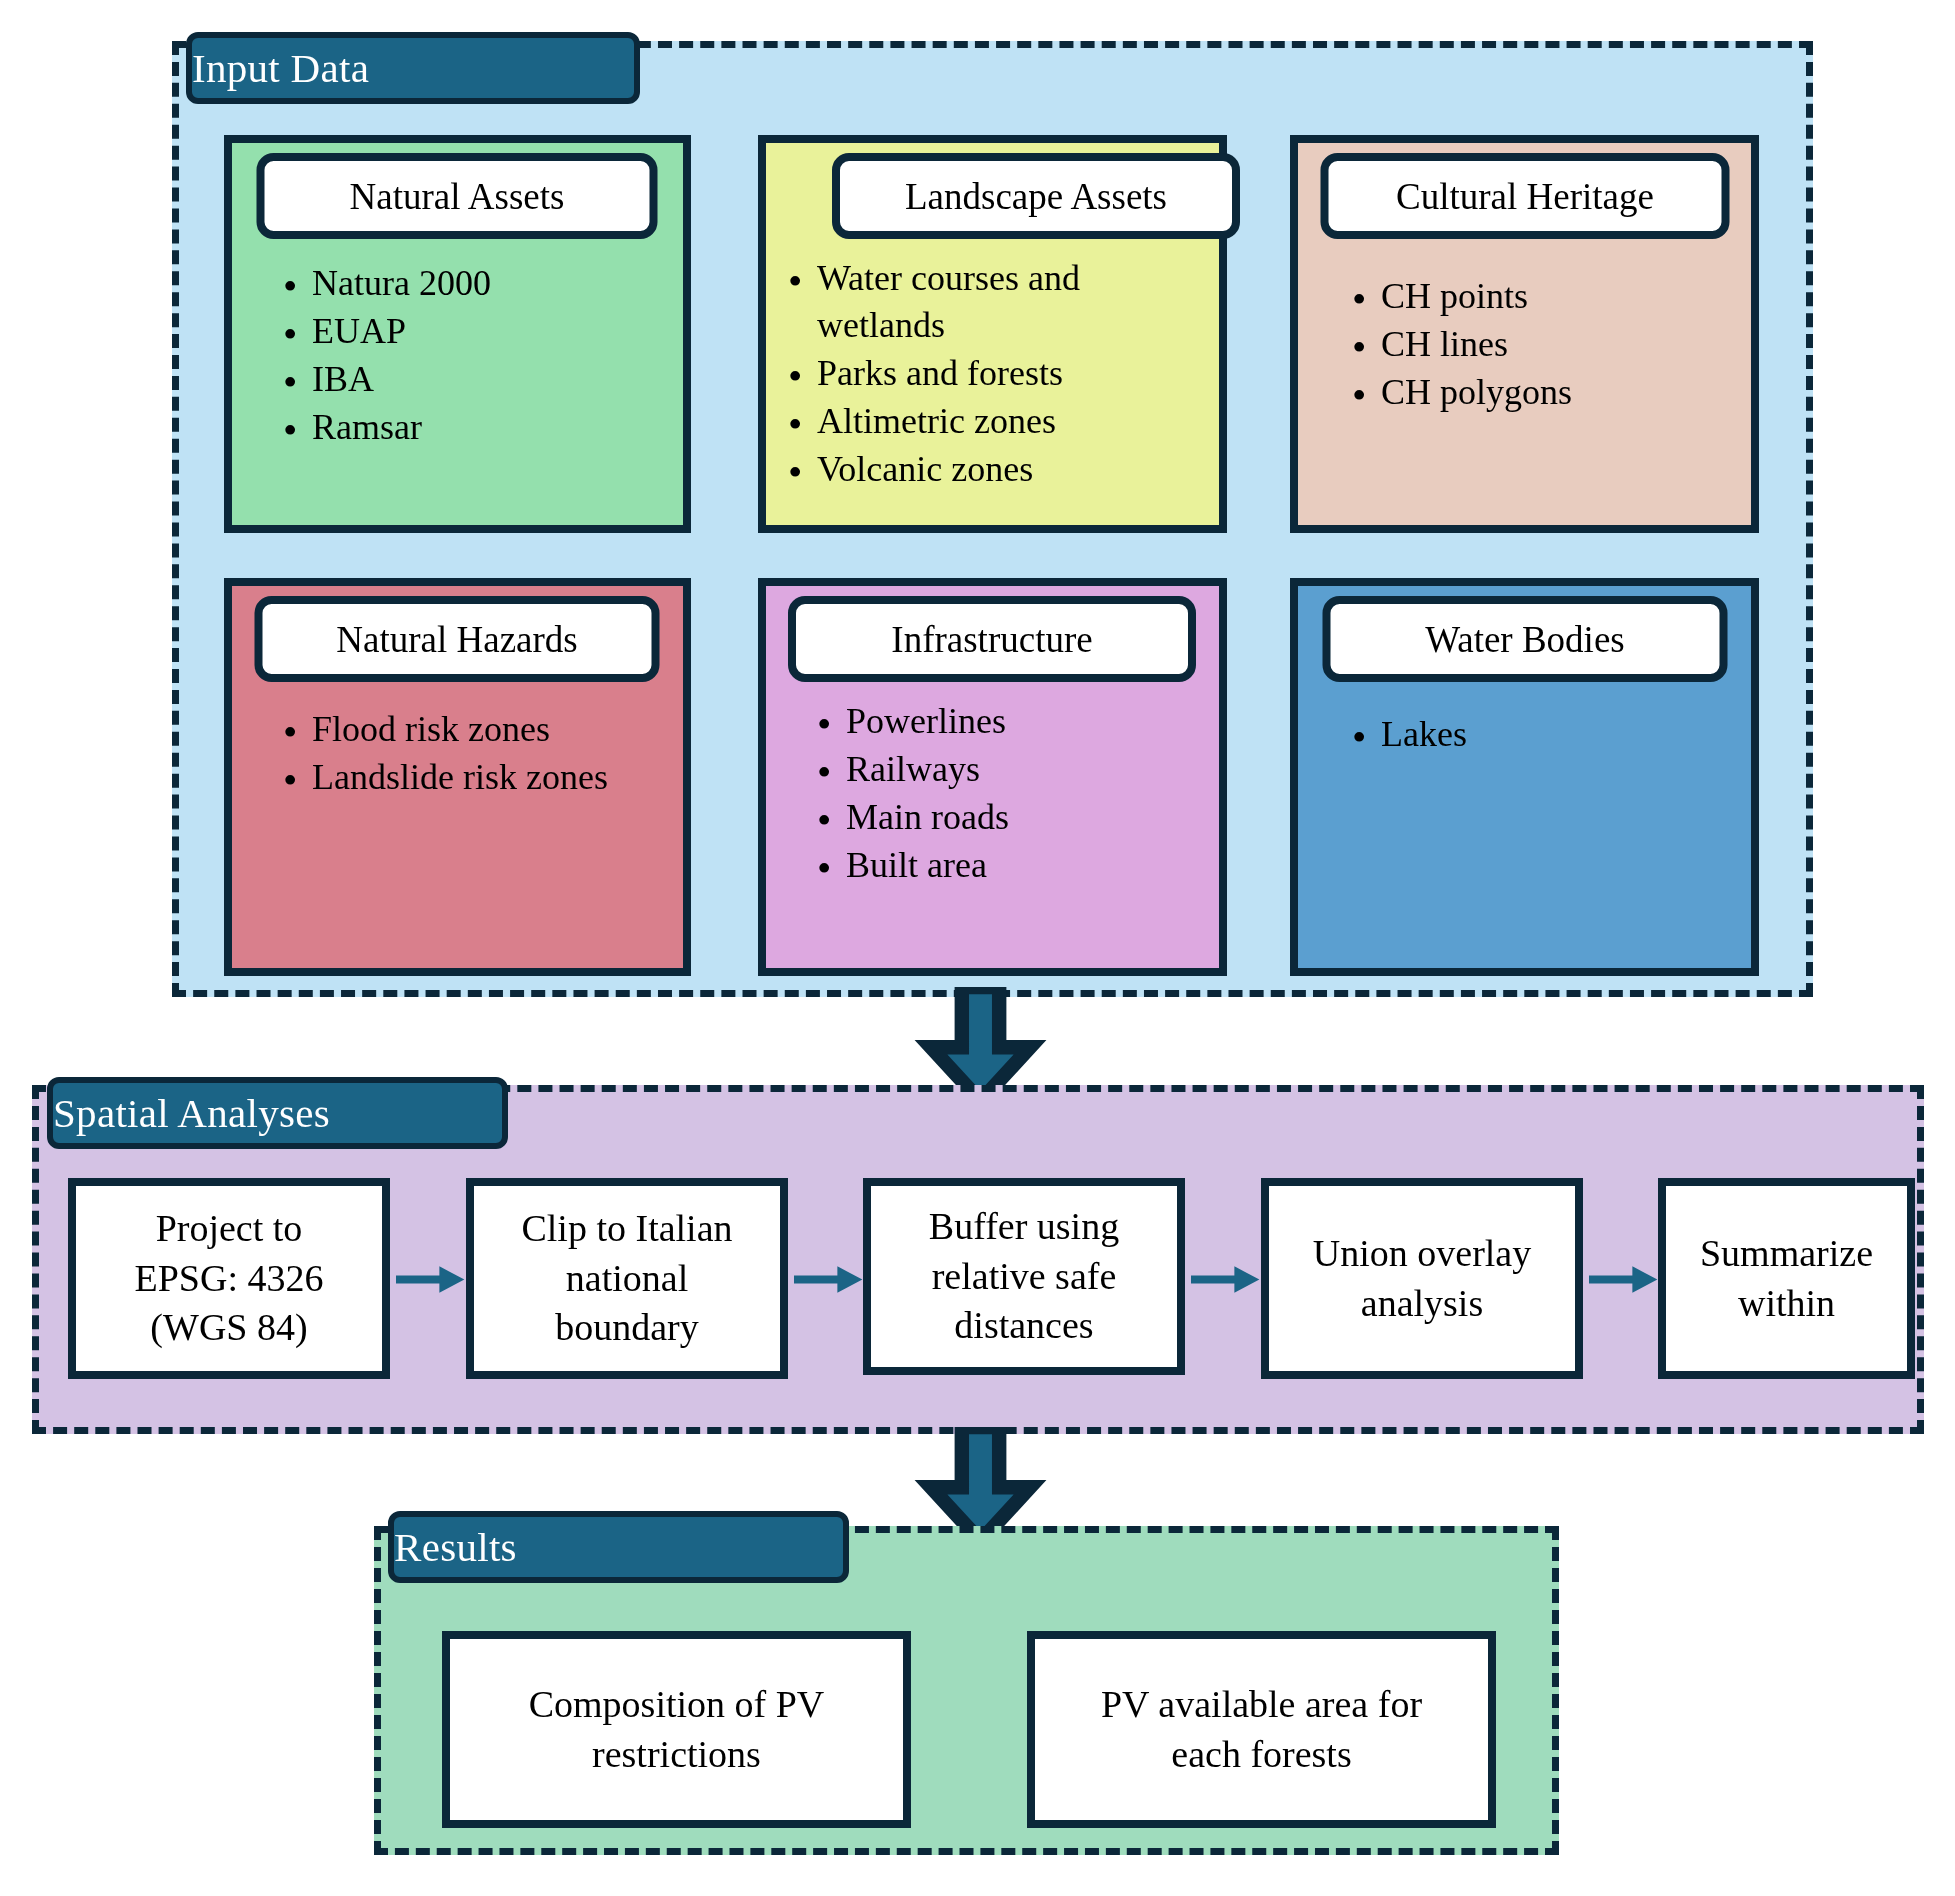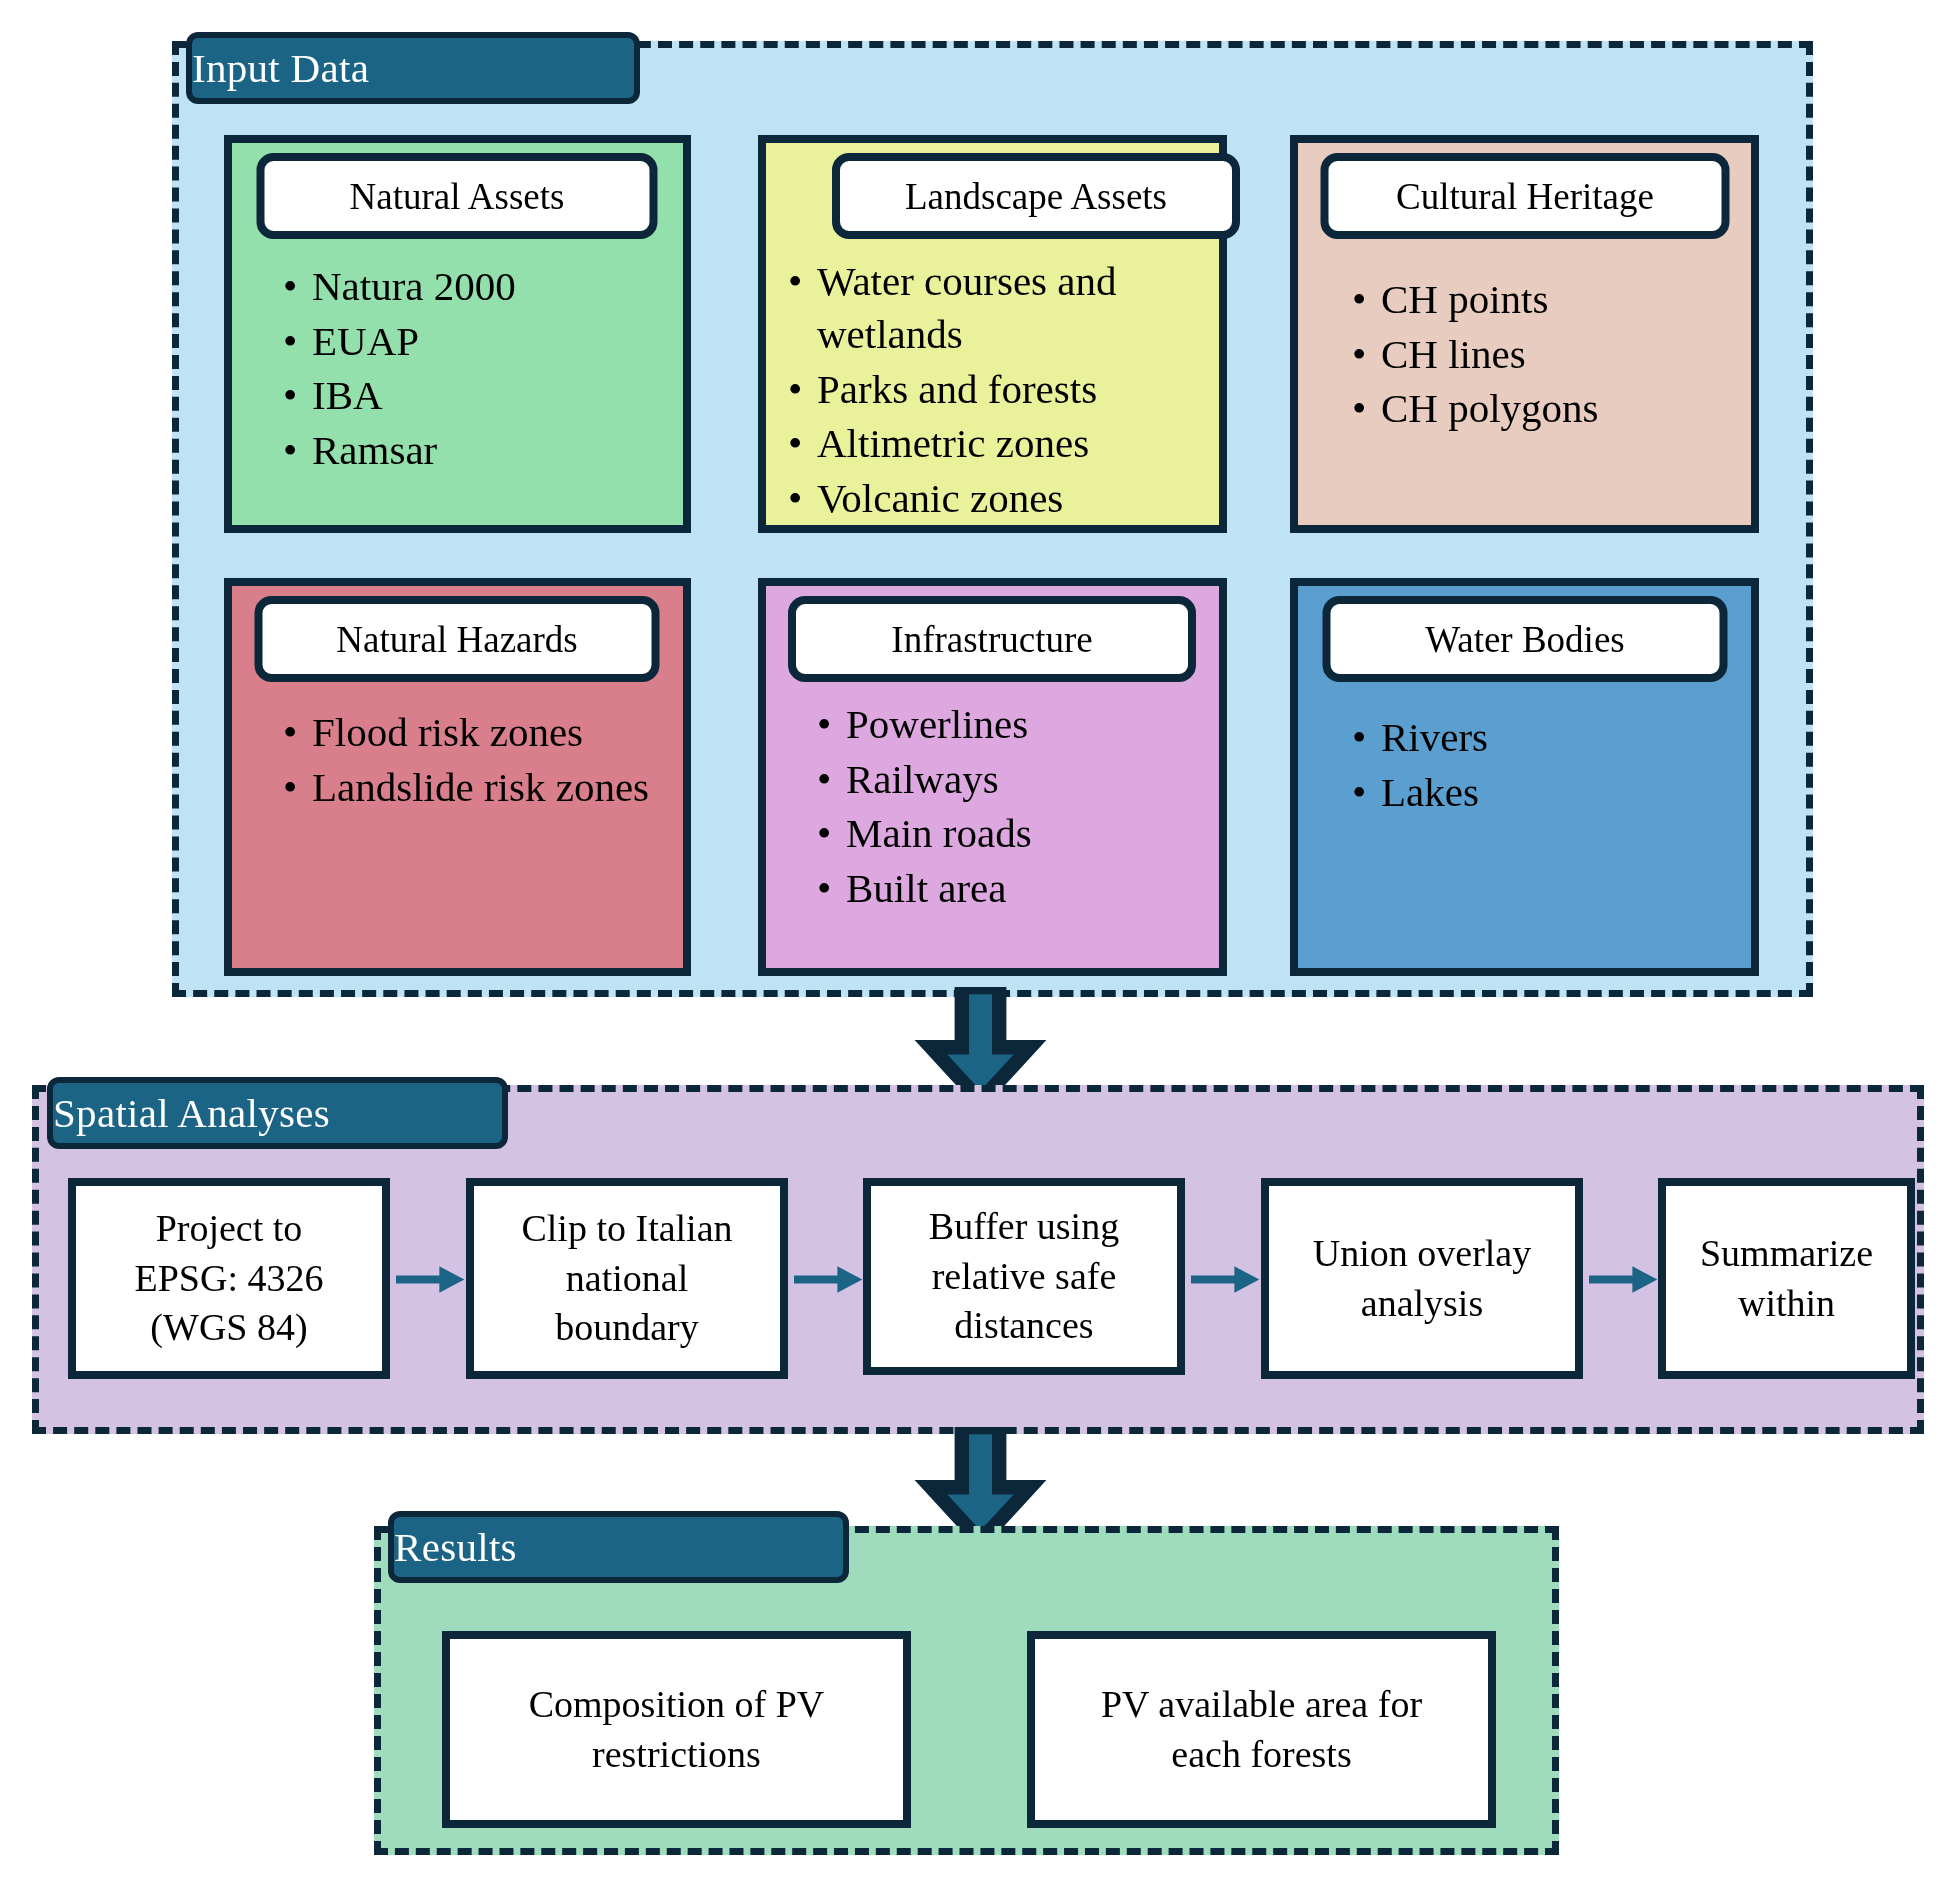--- a/index.html
+++ b/index.html
@@ -47,21 +47,21 @@
     box-sizing:border-box;
     display:flex;align-items:center;justify-content:center;
     font-size:37px;
     white-space:nowrap;
     padding:0 3px;
   }
   .card-list{
     position:absolute;
     list-style:none;
     margin:0;padding:0;
-    font-size:41px;
+    font-size:36px;
     line-height:1.30;
   }
   .card-list li{
     position:relative;
     padding-left:29px;
     margin-bottom:1.3px;
   }
   .card-list li::before{
     content:"\2022";
     position:absolute;
@@ -155,21 +155,20 @@
     <li><span>Main roads</span></li>
     <li><span>Built area</span></li>
   </ul>
 
   <div class="card" style="left:1290px;top:578px;width:469px;height:398px;background:#5b9fd0;">
   </div>
   <div class="card-head" style="left:1525px;top:596px;width:405px;height:86px;">
     <span>Water Bodies</span>
   </div>
   <ul class="card-list" style="left:1352px;top:711px;width:369px;">
-    <li><span>Rivers</span></li>
     <li><span>Lakes</span></li>
   </ul>
 
   <svg class="v-arrow" style="left:913px;top:987px;" width="135" height="118" viewBox="0 0 205 180">
     <path d="M74 0 L131 0 L131 92 L178 92 L102.5 174 L27 92 L74 92 Z" fill="#1b6486" stroke="#0b2739" stroke-width="22" stroke-linejoin="miter"></path>
   </svg>
 
   <div class="section" style="left:32px;top:1085px;width:1892px;height:349px;background:#d4c2e4;"></div>
 
   <div class="section-title" style="left:47px;top:1077px;width:461px;height:72px;">

